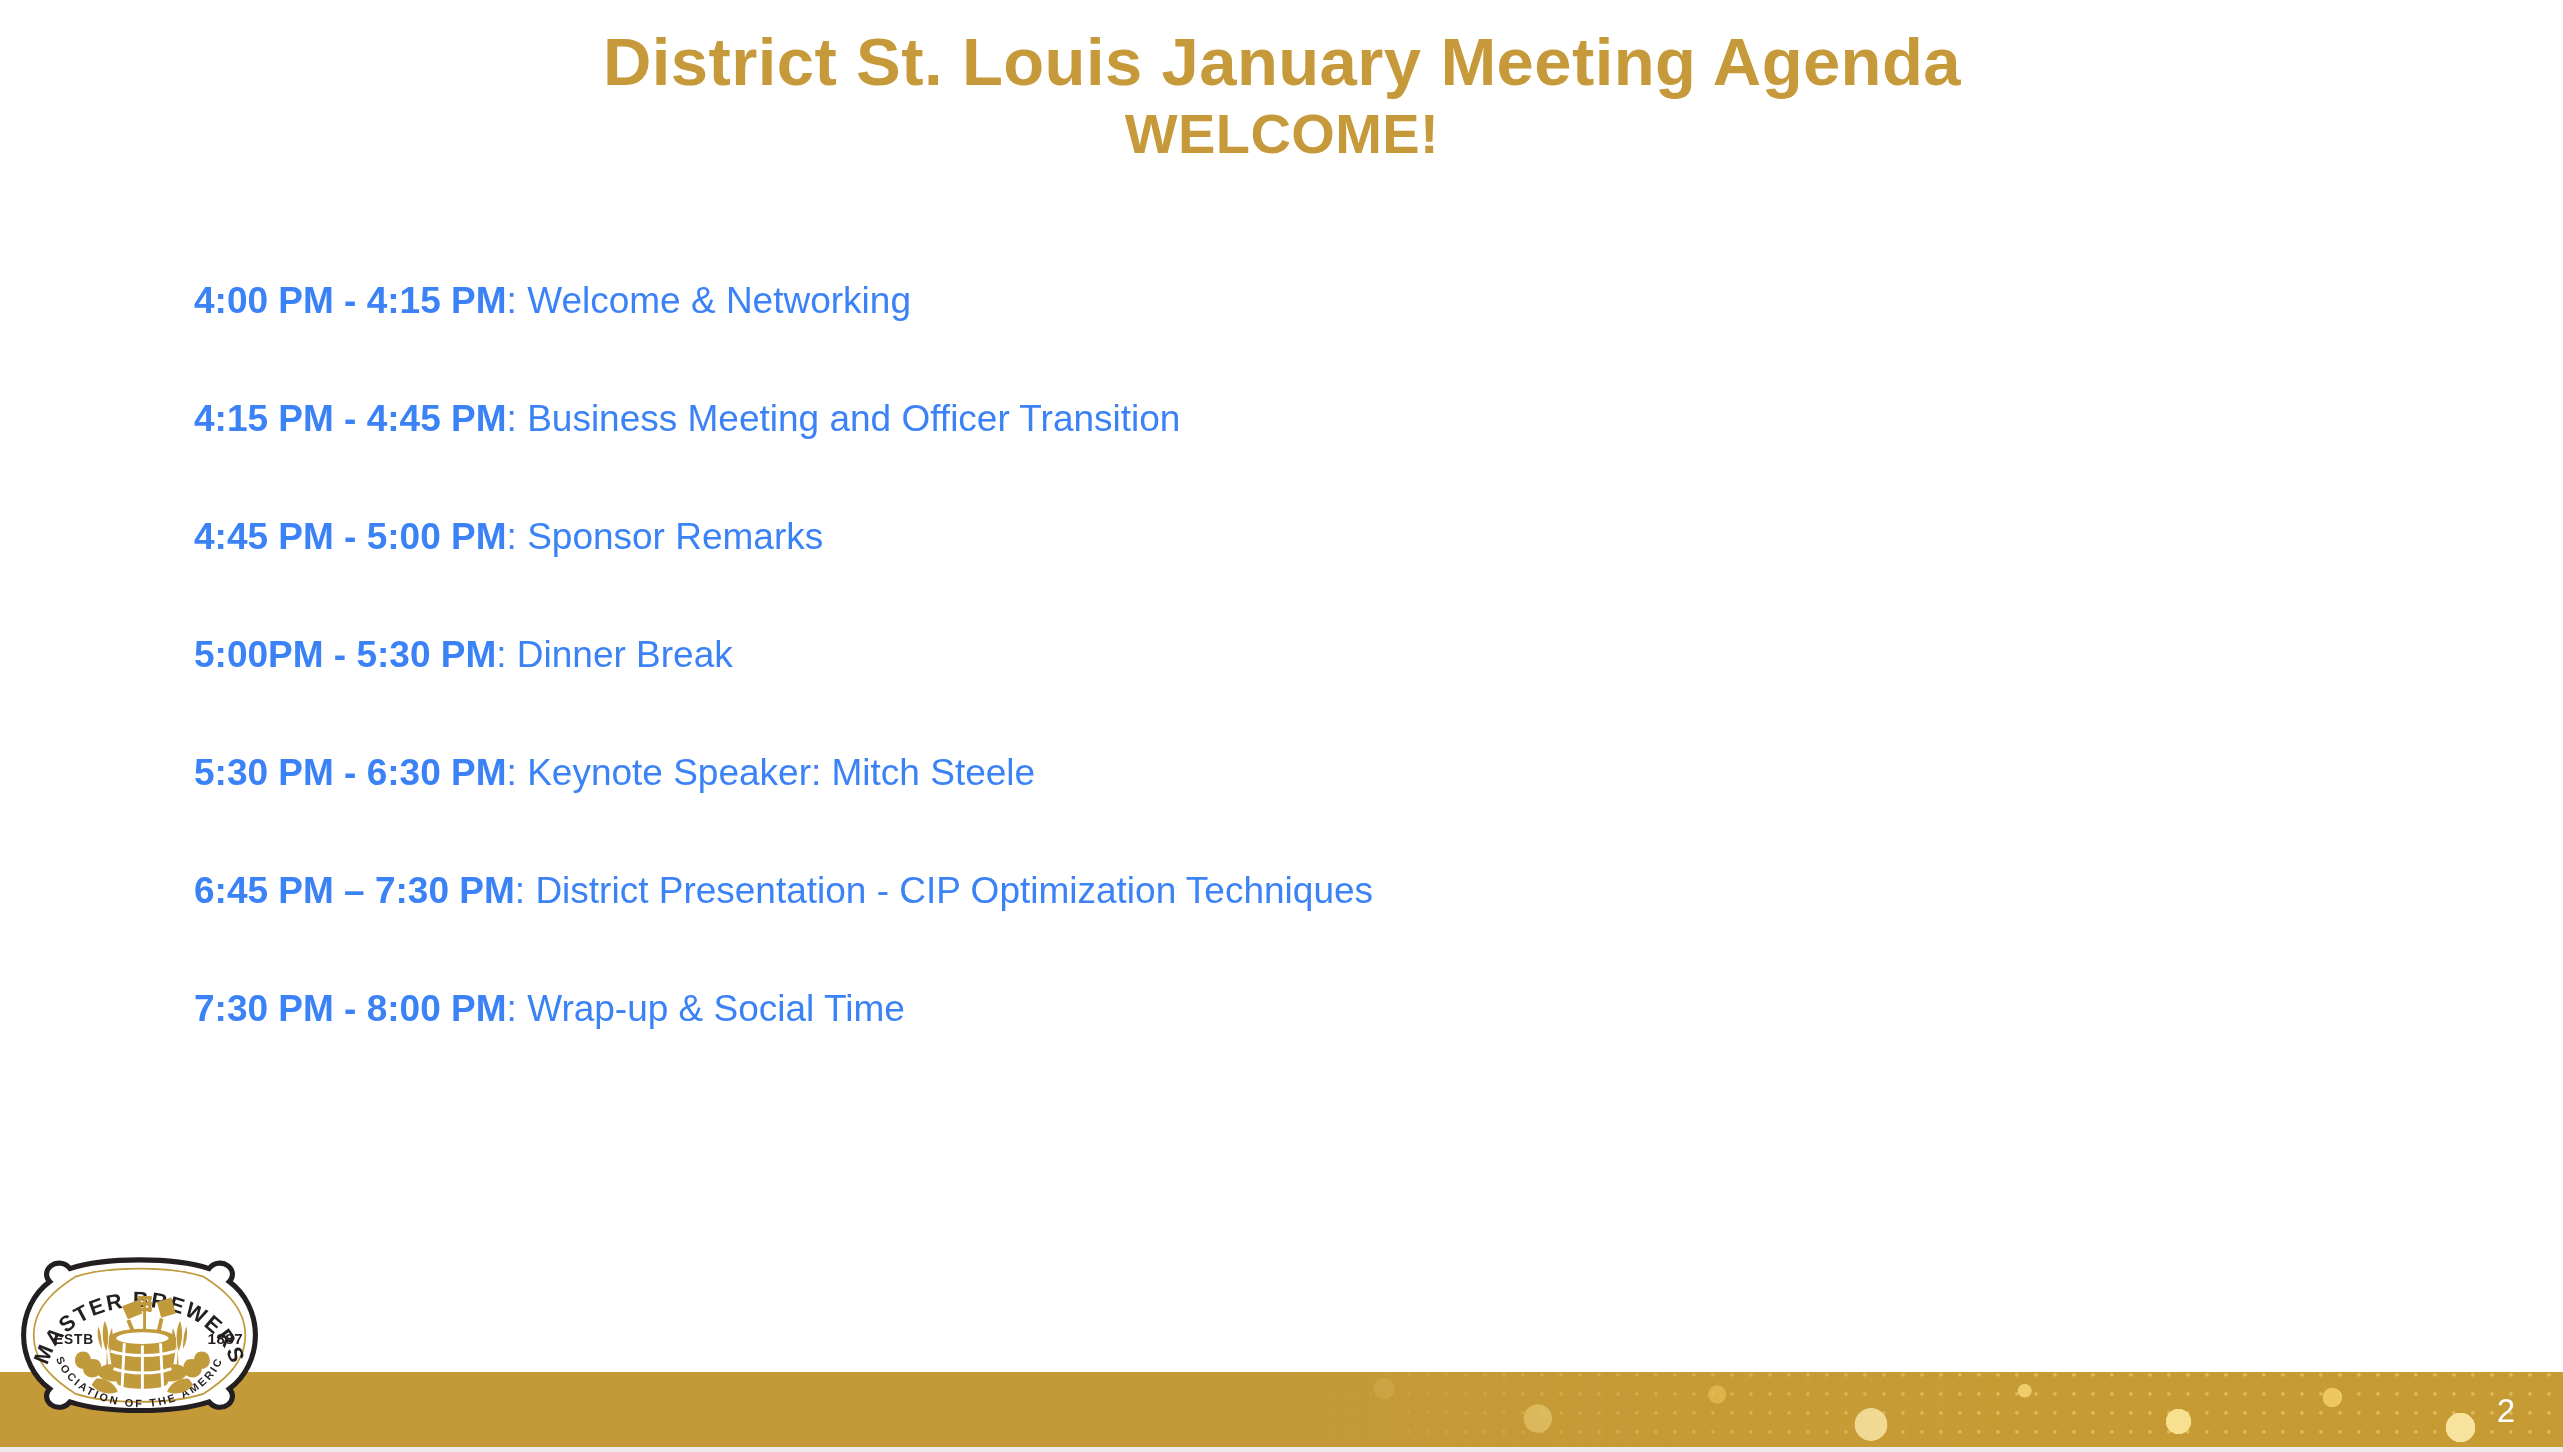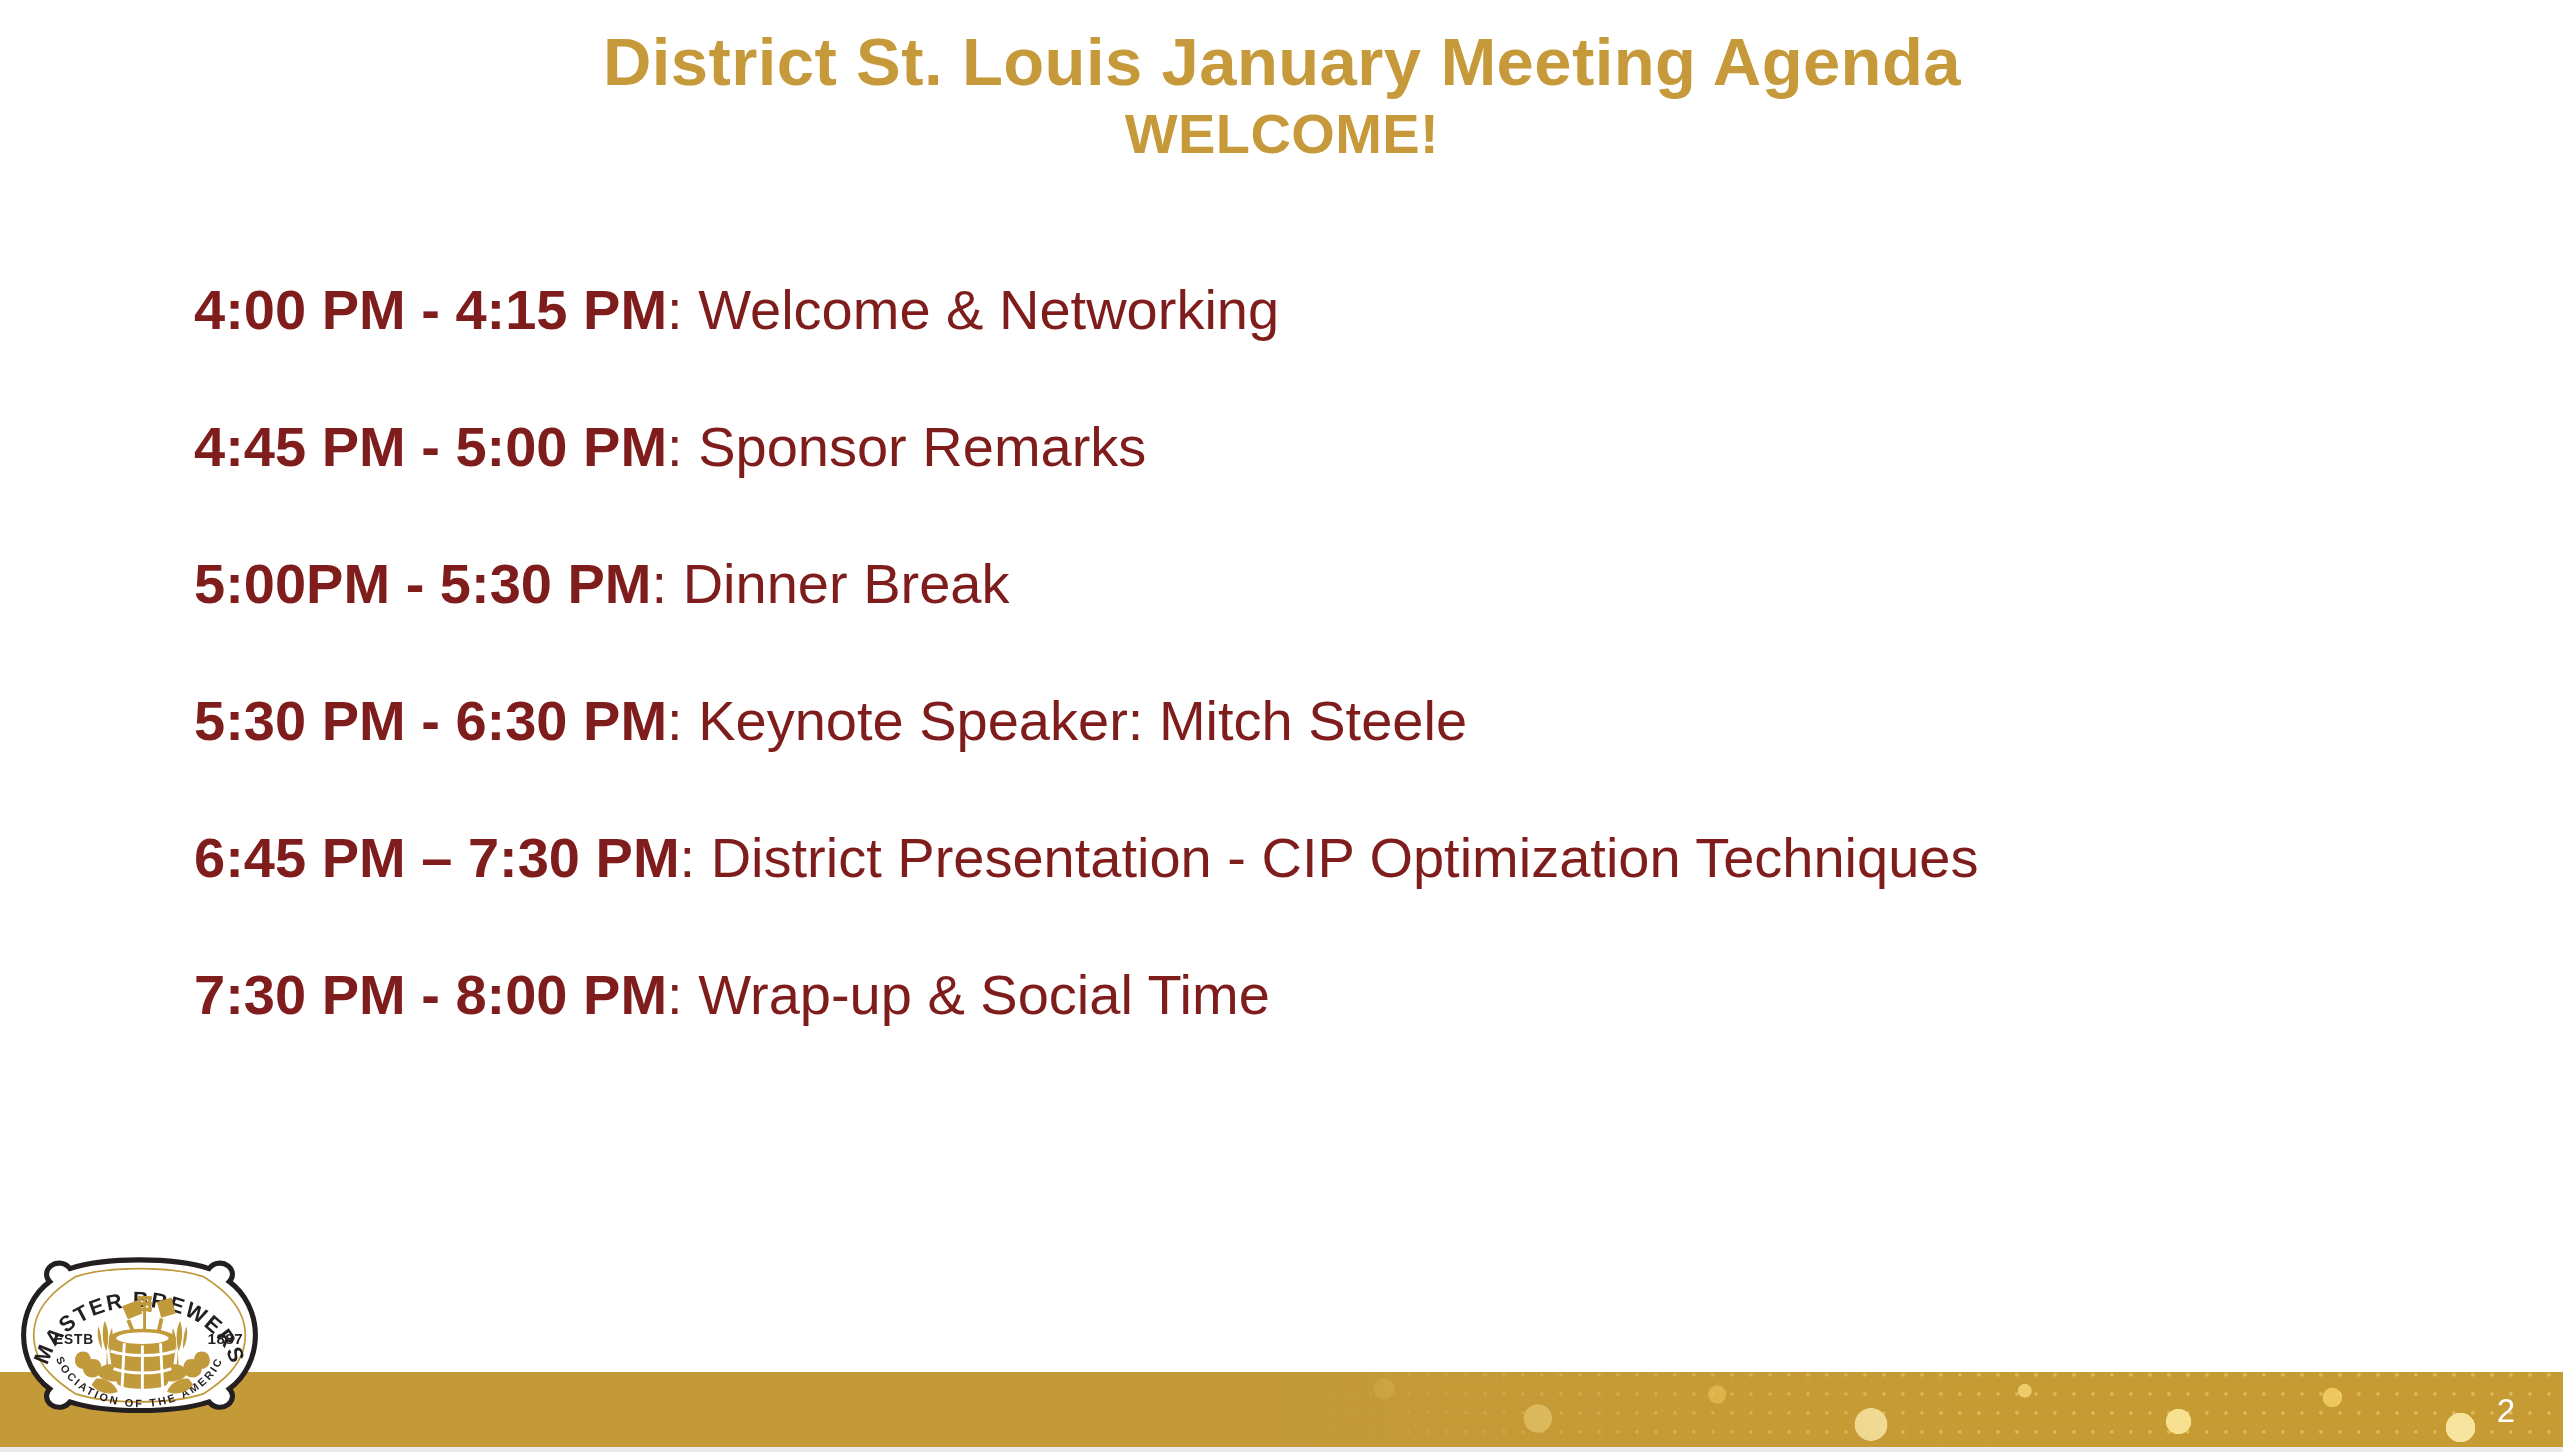--- a/index.html
+++ b/index.html
@@ -46,23 +46,23 @@
   }
 
   
   #agenda-list {
     position: absolute;
     left: 194px;
     top: 282px;
     width: 2245px;
   }
   .agenda-item {
-    font-size: 56px;
+    font-size: 37px;
     line-height: 1;
-    color: #7f1d1d;
+    color: #3b82f6;
     margin-bottom: 81px;
     white-space: nowrap;
   }
   .agenda-item:last-child { margin-bottom: 16px; }
   .agenda-time {
     font-weight: bold;
   }
   .agenda-sep {
     font-weight: normal;
   }
@@ -148,20 +148,23 @@
     <div class="title-line">District St. Louis January Meeting Agenda</div>
     <div class="title-line sub">WELCOME!</div>
   </div>
 
   <div id="agenda-list">
 
     <div class="agenda-item">
       <span class="agenda-time">4:00 PM - 4:15 PM</span><span class="agenda-sep">: </span><span class="agenda-desc">Welcome &amp; Networking</span>
     </div>
 
+    <div class="agenda-item">
+      <span class="agenda-time">4:15 PM - 4:45 PM</span><span class="agenda-sep">: </span><span class="agenda-desc">Business Meeting and Officer Transition</span>
+    </div>
 
     <div class="agenda-item">
       <span class="agenda-time">4:45 PM - 5:00 PM</span><span class="agenda-sep">: </span><span class="agenda-desc">Sponsor Remarks</span>
     </div>
 
     <div class="agenda-item">
       <span class="agenda-time">5:00PM - 5:30 PM</span><span class="agenda-sep">: </span><span class="agenda-desc">Dinner Break</span>
     </div>
 
     <div class="agenda-item">

